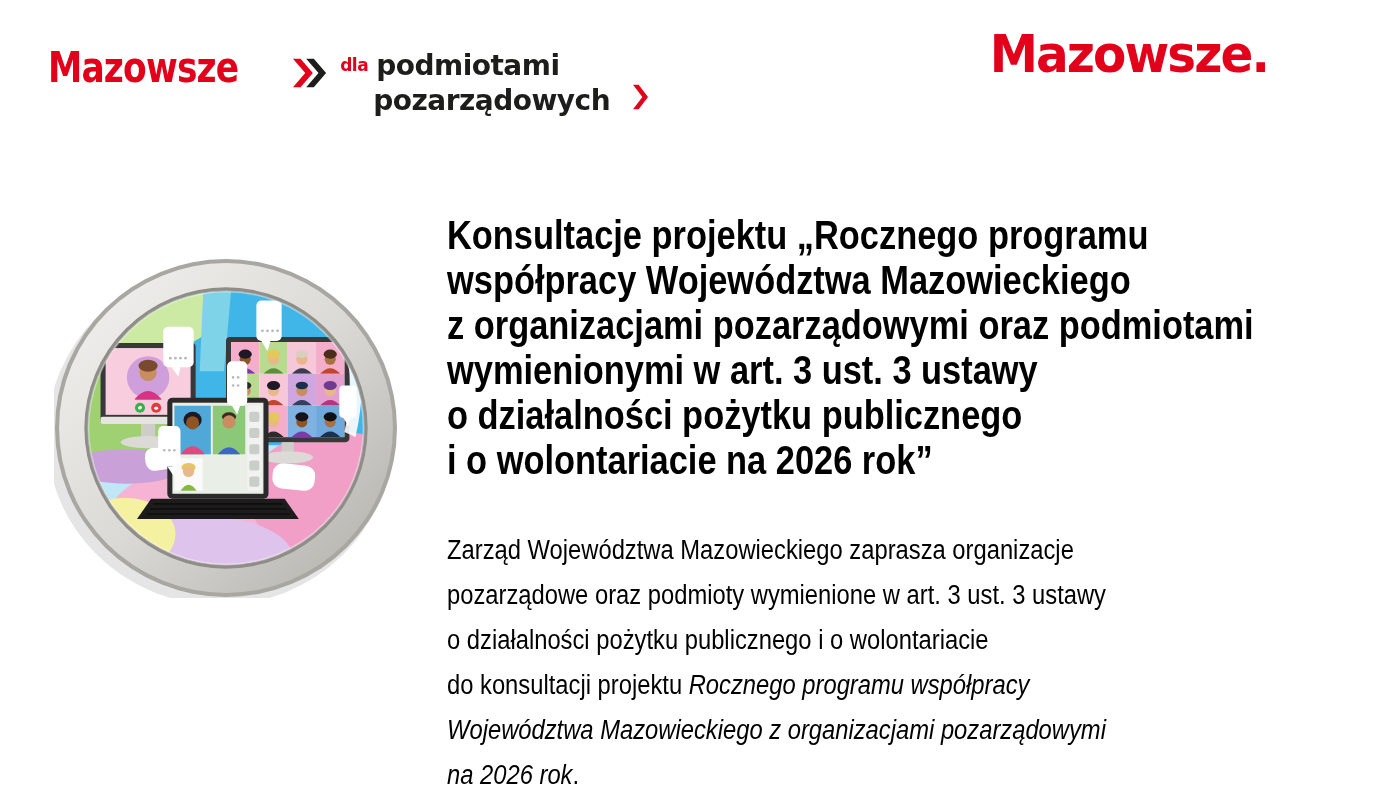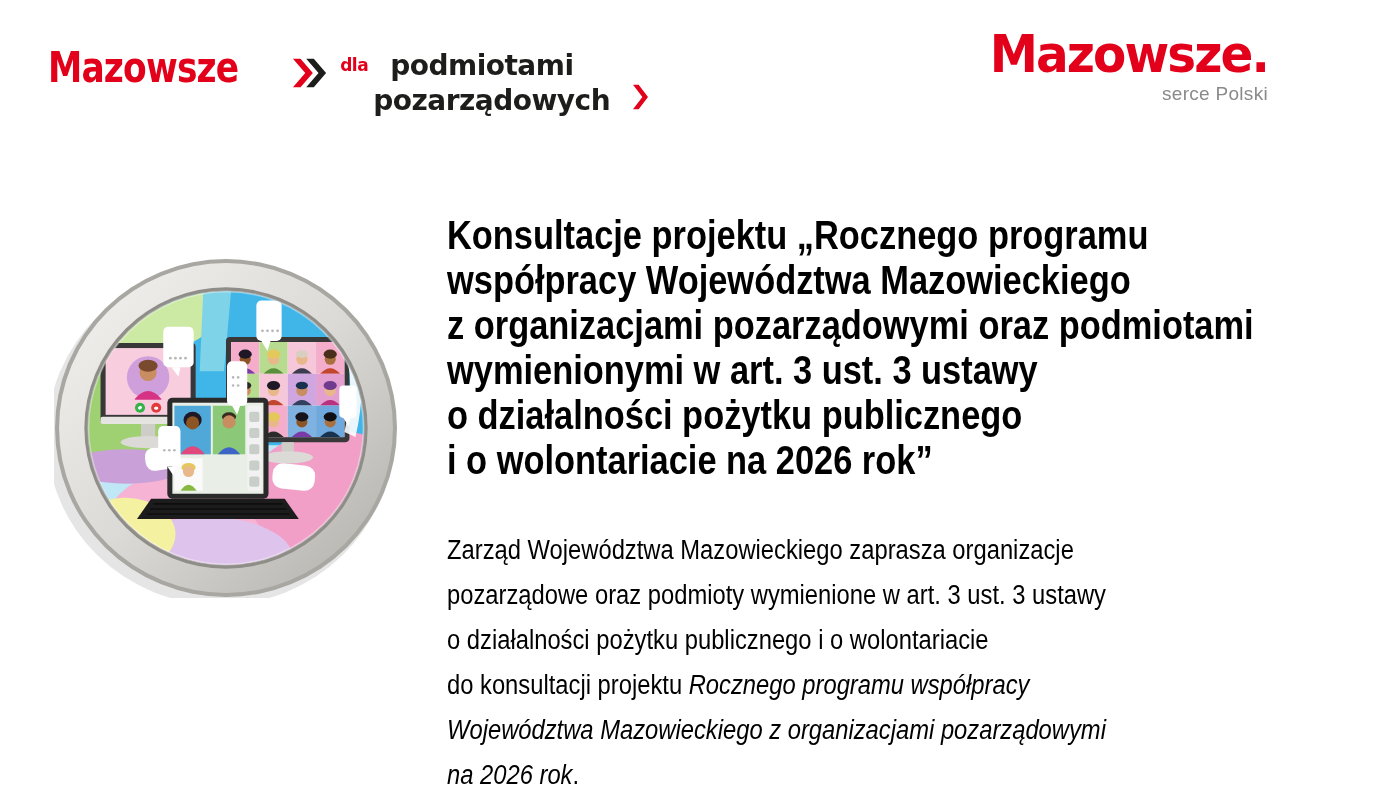--- a/index.html
+++ b/index.html
@@ -6,21 +6,21 @@
   .page{position:relative;width:1373px;height:807px;background:#ffffff;overflow:hidden;
         font-family:"Liberation Sans",sans-serif;color:#000;}
 
   
   .logo-left{position:absolute;left:48px;top:46px;display:flex;align-items:flex-start;gap:12px;}
   .ll-brand{color:#e2001a;font-weight:800;font-size:42px;line-height:1.05;letter-spacing:-1px;
             font-family:"DejaVu Sans",sans-serif;transform:scaleX(.82);transform-origin:0 0;white-space:nowrap;}
   .ll-chev{margin-top:10px;flex:none;}
   .ll-text{font-family:"DejaVu Sans",sans-serif;font-weight:800;color:#1d1d1b;font-size:28px;
            line-height:35px;letter-spacing:-.5px;margin-top:2px;}
-  .ll-row1{display:flex;align-items:flex-end;gap:22px;white-space:nowrap;}
+  .ll-row1{display:flex;align-items:flex-end;gap:8px;white-space:nowrap;}
   .ll-dla{color:#e2001a;font-size:17px;font-weight:800;}
   .ll-row2{padding-left:33px;display:flex;align-items:center;gap:23px;white-space:nowrap;}
 
   
   .logo-right{position:absolute;left:960px;top:28px;width:308px;text-align:right;
               font-family:"DejaVu Sans",sans-serif;}
   .lr-brand{color:#e2001a;font-weight:800;font-size:51px;line-height:1.05;letter-spacing:-2px;
             transform:scaleX(.95);transform-origin:100% 0;white-space:nowrap;}
   .lr-tag{color:#8a8a8a;font-size:19px;margin-top:1px;letter-spacing:.3px;
           font-family:"Liberation Sans",sans-serif;}
@@ -62,21 +62,20 @@
           <svg width="15" height="26" viewBox="0 0 16 26" aria-hidden="true">
             <path d="M0 0 L10 13 L0 26 L6 26 L16 13 L6 0 Z" fill="#e2001a"></path>
           </svg>
         </span>
       </span>
     </span>
   </div>
 
   <div class="logo-right">
     <div class="lr-brand">Mazowsze.</div>
-    <div class="lr-tag">serce Polski</div>
   </div>
 
   <div class="illu">
     <svg width="344" height="340" viewBox="0 0 340 336" aria-hidden="true">
       <defs>
         <linearGradient id="gRing" x1="0" y1="0" x2="1" y2="1">
           <stop offset="0" stop-color="#f4f3f1"></stop>
           <stop offset="0.5" stop-color="#dcdad6"></stop>
           <stop offset="1" stop-color="#b0aea9"></stop>
         </linearGradient>

